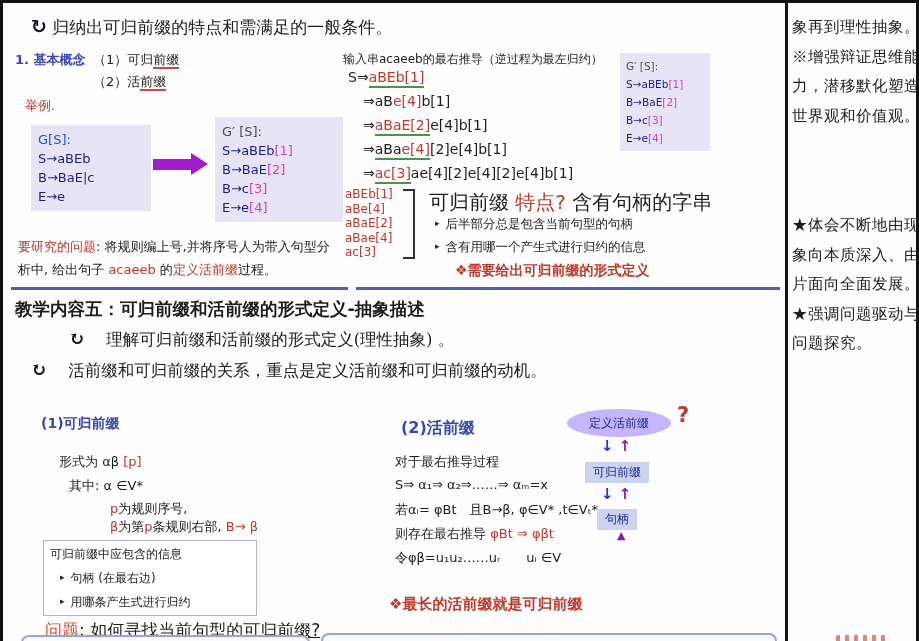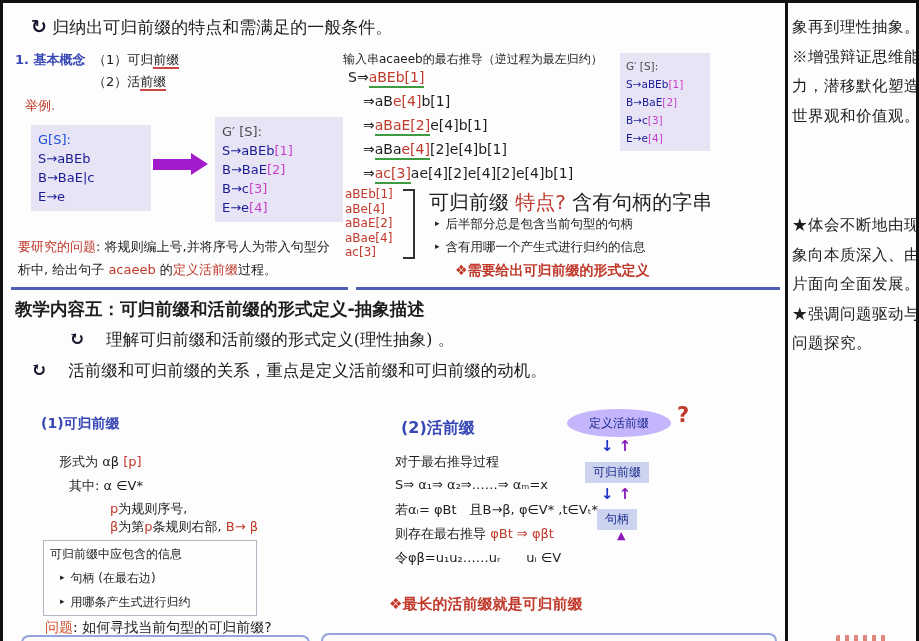--- a/index.html
+++ b/index.html
@@ -153,21 +153,21 @@
     <div class="abs infobox" style="left:40px;top:537px;width:212px;height:74px;">
       <div style="margin:5px 0 0 6px;font-size:12px;">可归前缀中应包含的信息</div>
       <div style="margin:7px 0 0 16px;font-size:12px;">
         <span class="tri">▸</span><span>句柄 (在最右边)</span>
       </div>
       <div style="margin:7px 0 0 16px;font-size:12px;">
         <span class="tri">▸</span><span>用哪条产生式进行归约</span>
       </div>
     </div>
 
-    <div class="abs" style="left:42px;top:616px;font-size:14px;">
+    <div class="abs" style="left:42px;top:616px;font-size:17px;text-decoration:underline;">
       <span class="orange">问题</span><span>: 如何寻找当前句型的可归前缀?</span>
     </div>
 
     <div class="abs blueh" style="left:398px;top:415px;font-size:16px;">(2)活前缀</div>
 
     <div class="abs" style="left:392px;top:450px;font-size:13px;">对于最右推导过程</div>
     <div class="abs" style="left:392px;top:474px;font-size:13px;">S⇒ α₁⇒ α₂⇒……⇒ αₘ=x</div>
     <div class="abs" style="left:392px;top:498px;font-size:13px;">若αᵢ= φBt　且B→β, φ∈V* ,t∈Vₜ*</div>
     <div class="abs" style="left:392px;top:522px;font-size:13px;">
       <span>则存在最右推导 </span><span class="red">φBt ⇒ φβt</span>

